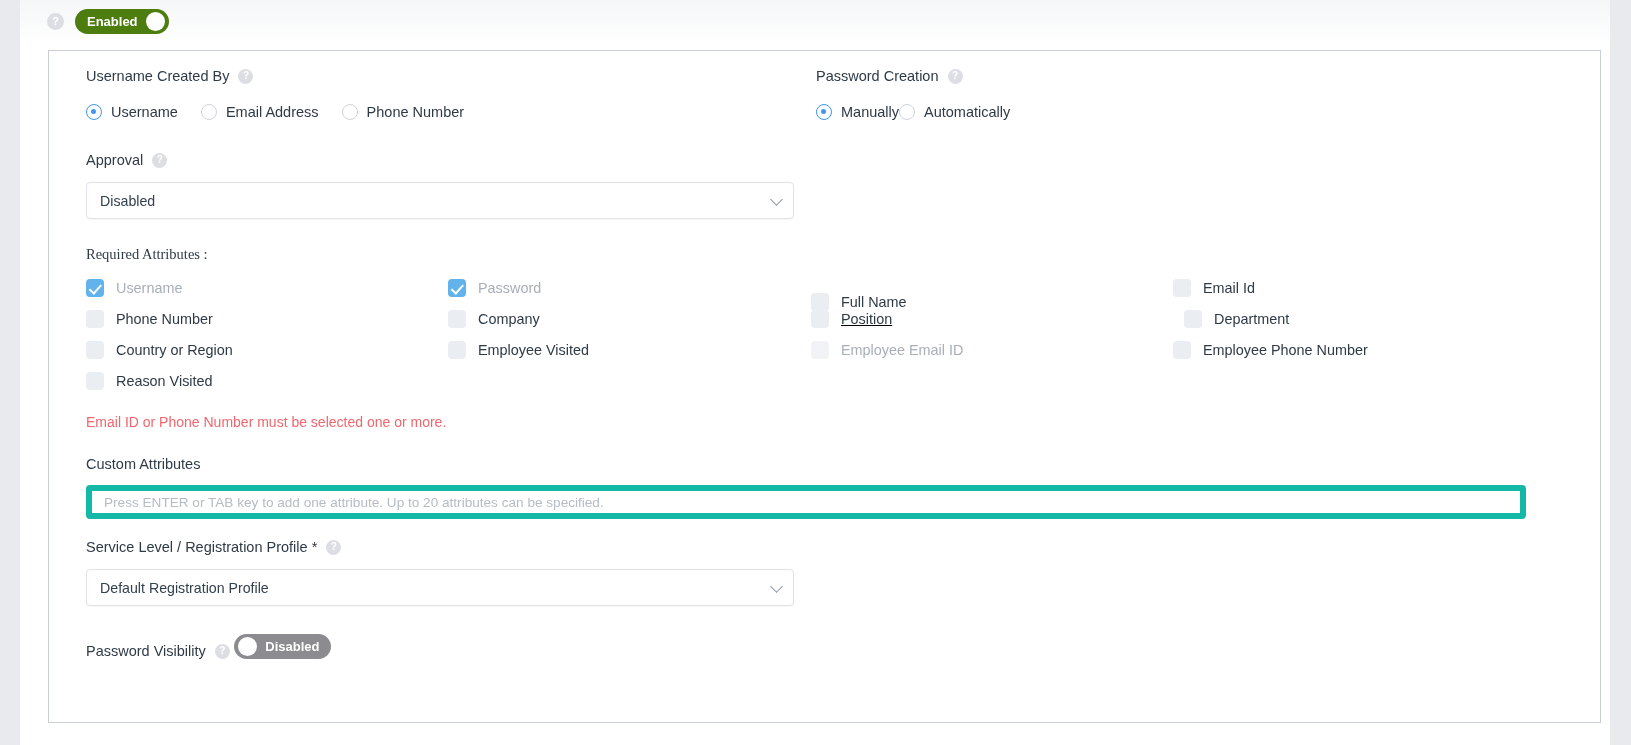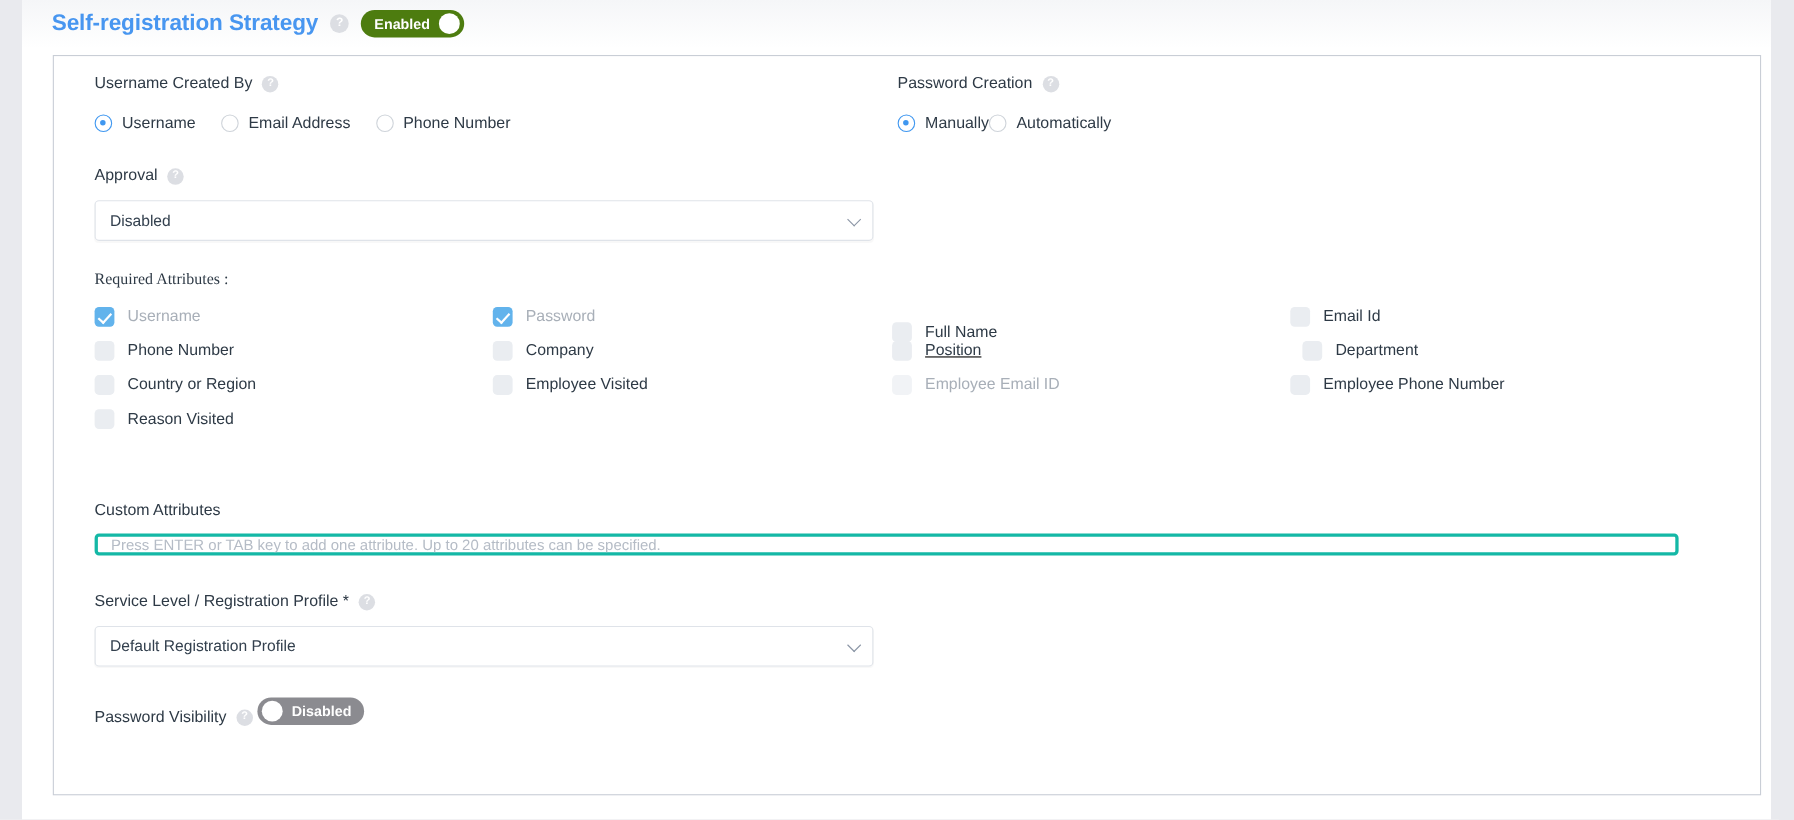--- a/index.html
+++ b/index.html
@@ -253,22 +253,22 @@
   
   .error-text {
     position: absolute;
     font-size: 14px;
     color: #f0666e;
     white-space: nowrap;
   }
 
   
   .textinput {
-    height: 20px;
-    border: 3px solid #14b8a6;
+    height: 34px;
+    border: 6px solid #14b8a6;
     border-radius: 4px;
     background: #ffffff;
     width: 100%;
     padding: 0 12px;
     font-family: "Liberation Sans", sans-serif;
     font-size: 13.6px;
     color: #ec4899;
     outline: none;
   }
   .textinput::placeholder { color: #b5bcc6; }
@@ -281,21 +281,20 @@
 
 <div class="page">
 
   <div class="left-rail"></div>
   <div class="right-rail"></div>
 
   <div class="content-surface">
     <div class="top-band"></div>
 
     <div class="header">
-      <span class="page-title">Self-registration Strategy</span>
       <span class="help-icon">?</span>
       <span class="toggle on">
         <span class="toggle-label">Enabled</span>
         <span class="knob"></span>
       </span>
     </div>
 
     <div class="card">
 
       <div class="abs" style="left:37px; top:16px;">
@@ -399,20 +398,21 @@
           <span class="attr-item" style="left: 1087px; top: 62px;">
             <span class="cbox"></span>
             <span class="attr-label">Employee Phone Number</span>
           </span>
           <span class="attr-item" style="left: 0px; top: 93px;">
             <span class="cbox"></span>
             <span class="attr-label">Reason Visited</span>
           </span>
         </div>
 
+      <div class="error-text" style="left:37px; top:363px;">Email ID or Phone Number must be selected one or more.</div>
 
       <div class="abs" style="left:37px; top:404px; width:1440px;">
         <div class="field-label">Custom Attributes</div>
         <input class="textinput" style="margin-top: 12px;" placeholder="Press ENTER or TAB key to add one attribute. Up to 20 attributes can be specified.">
       </div>
 
       <div class="abs" style="left:37px; top:487px; width:708px;">
         <div class="field-label">
           <span>Service Level / Registration Profile *</span>
           <span class="help-icon sm">?</span>

